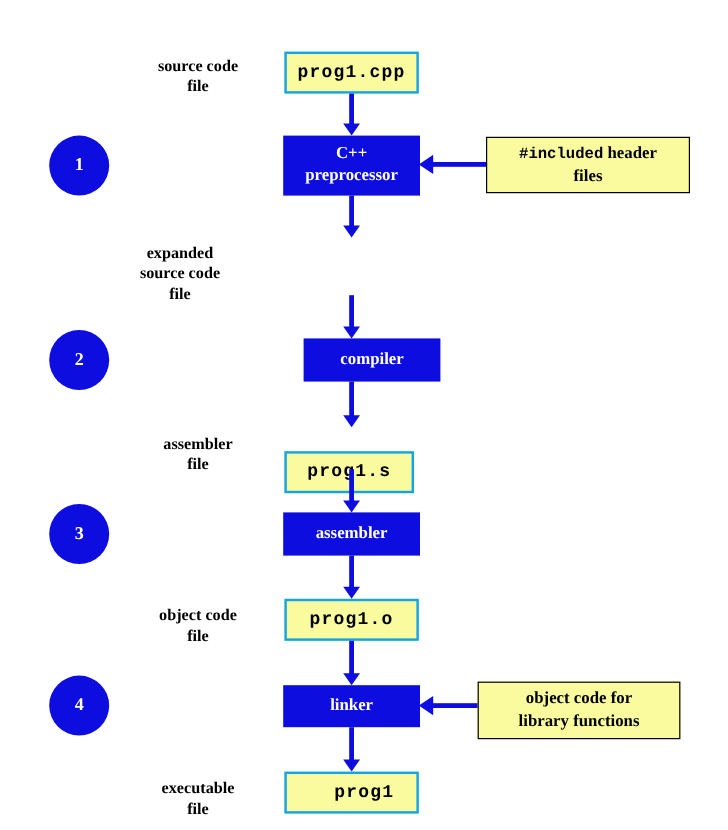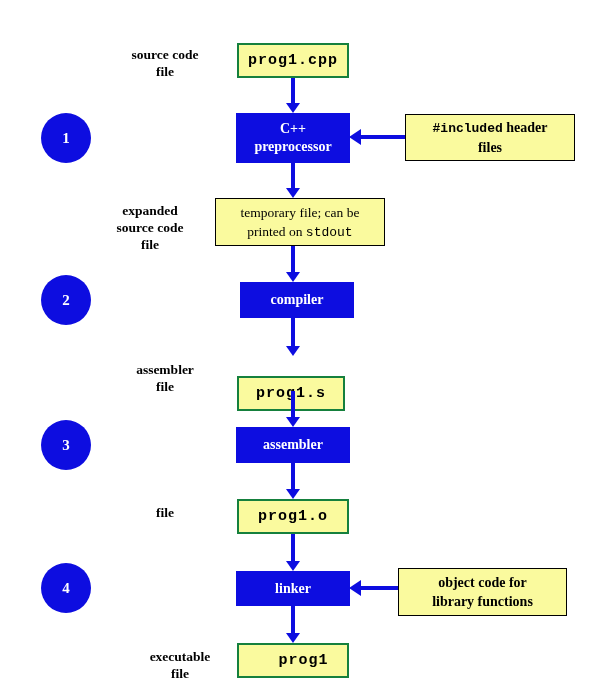--- a/index.html
+++ b/index.html
@@ -11,21 +11,21 @@
   }
   html,body{margin:0;padding:0;background:#ffffff;}
   .canvas{
     position:relative;width:607px;height:692px;background:#ffffff;
     font-family:"Liberation Serif",serif;color:var(--text-black);
     overflow:hidden;
   }
   .abs{position:absolute;box-sizing:border-box;margin-top:16px;}
   
   .filebox{
-    background:var(--file-yellow);border:2px solid #15803d;
+    background:var(--file-yellow);border:2px solid #0ea5e9;
     display:flex;align-items:center;justify-content:center;
     font-family:"Liberation Mono",monospace;font-weight:bold;
     font-size:15px;letter-spacing:1px;
   }
   
   .notebox{
     background:var(--file-yellow);border:1px solid #000;
     display:flex;flex-direction:column;align-items:center;justify-content:center;
     text-align:center;
   }
@@ -89,23 +89,24 @@
   <div class="abs sidelabel" style="left:90px;top:186px;">
     <div>expanded</div>
     <div>source code</div>
     <div>file</div>
   </div>
   <div class="abs sidelabel" style="left:105px;top:345px;">
     <div>assembler</div>
     <div>file</div>
   </div>
   <div class="abs sidelabel" style="left:105px;top:488px;">
+    <div>object code</div>
     <div>file</div>
   </div>
-  <div class="abs sidelabel" style="left:120px;top:632px;">
+  <div class="abs sidelabel" style="left:105px;top:632px;">
     <div>executable</div>
     <div>file</div>
   </div>
 
   <div class="abs filebox" style="left:237px;top:27px;width:112px;height:35px;">
       <span>prog1.cpp</span>
     </div>
   <div class="abs filebox" style="left:237px;top:360px;width:108px;height:35px;">
       <span>prog1.s</span>
     </div>
@@ -113,34 +114,30 @@
       <span>prog1.o</span>
     </div>
   <div class="abs filebox" style="left:237px;top:627px;width:112px;height:35px;padding-left:21px;">
       <span>prog1</span>
     </div>
 
   <div class="abs procbox" style="left:236px;top:97px;width:114px;height:50px;">
     <div>C++</div>
     <div>preprocessor</div>
   </div>
-  <div class="abs procbox" style="left:240px;top:266px;width:114px;height:36px;">
+  <div class="abs procbox" style="left:253px;top:266px;width:114px;height:36px;">
     <div>compiler</div>
   </div>
   <div class="abs procbox" style="left:236px;top:411px;width:114px;height:36px;">
     <div>assembler</div>
   </div>
   <div class="abs procbox" style="left:236px;top:555px;width:114px;height:35px;">
     <div>linker</div>
   </div>
 
-  <div class="abs notebox plain" style="left:215px;top:182px;width:170px;height:48px;">
-    <div><span>temporary file; can be</span></div>
-    <div><span>printed on </span><span class="mono">stdout</span></div>
-  </div>
 
   <div class="abs notebox bold" style="left:398px;top:552px;width:169px;height:48px;">
     <div>object code for</div>
     <div>library functions</div>
   </div>
 
   <div class="abs notebox bold" style="left:405px;top:98px;width:170px;height:47px;">
     <div><span class="mono">#included</span><span> header</span></div>
     <div><span>files</span></div>
   </div>

